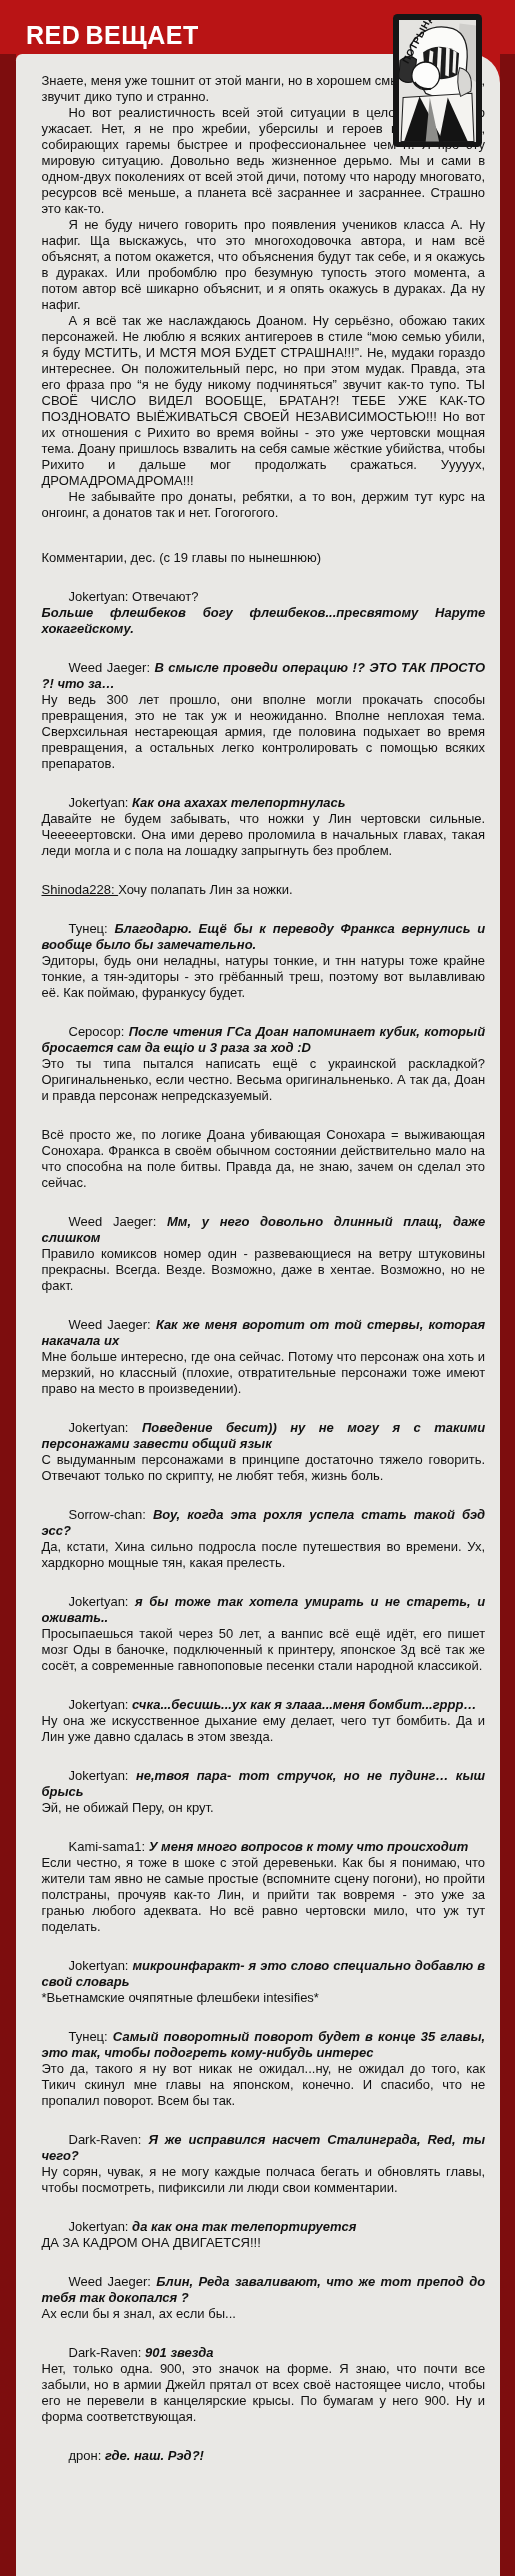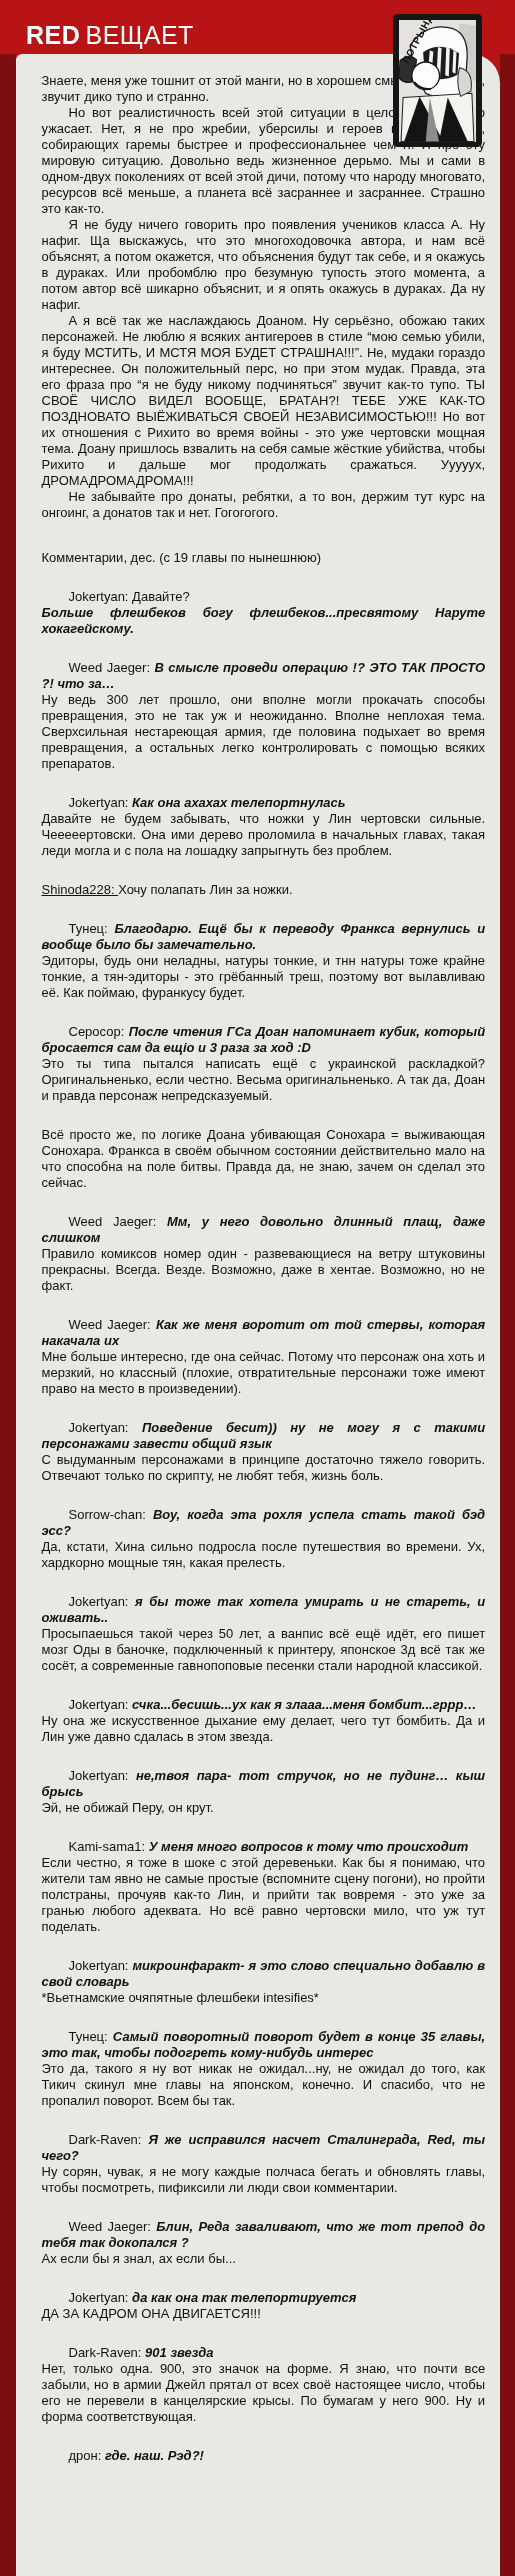--- a/index.html
+++ b/index.html
@@ -3,21 +3,21 @@
 <meta charset="utf-8">
 <style>
   html,body{margin:0;padding:0;}
   body{width:515px;font-family:"Liberation Sans",sans-serif;}
   .page{position:relative;width:515px;height:2844px;background:#b91415;overflow:hidden;}
   .strip{position:absolute;top:54px;height:2629px;width:15.5px;background:#7d0d0e;z-index:0;}
   .strip.left{left:0;}
   .strip.right{left:500px;}
   .logo{position:absolute;left:26px;top:20.6px;color:#fff;font-size:25px;letter-spacing:0.5px;white-space:nowrap;z-index:3;}
   .logo .b{font-weight:800;}
-  .logo .l{font-weight:400;margin-left:5.2px;}
+  .logo .l{font-weight:700;margin-left:5.2px;}
   .content{position:absolute;left:15.5px;top:54px;width:484px;height:2629px;background:#e9e8e5;
            border-radius:6.2px 29px 6.2px 6.2px;box-sizing:border-box;
            padding:18.5px 14.4px 13.4px 26px;overflow:hidden;z-index:1;color:#121212;}
   .content p{margin:0;font-size:13px;line-height:16px;text-align:justify;}
   p.ind{text-indent:27px;}
   .chead{margin-top:29px !important;}
   .comment{margin-top:23px;}
   .q .qt{font-weight:bold;font-style:italic;}
   .q.plainq .qt{font-weight:normal;font-style:normal;}
   .author.u{text-decoration:underline;}
@@ -67,21 +67,21 @@
   </div>
 
   <main class="content" id="content">
       <p>Знаете, меня уже тошнит от этой манги, но в хорошем смысле. Да, знаю, звучит дико тупо и странно.</p>
       <p class="ind">Но вот реалистичность всей этой ситуации в целом даже как-то ужасает. Нет, я не про жребии, уберсилы и героев второго плана, собирающих гаремы быстрее и профессиональнее чем гг. Я про эту мировую ситуацию. Довольно ведь жизненное дерьмо. Мы и сами в одном-двух поколениях от всей этой дичи, потому что народу многовато, ресурсов всё меньше, а планета всё засраннее и засраннее. Страшно это как-то.</p>
       <p class="ind">Я не буду ничего говорить про появления учеников класса А. Ну нафиг. Ща выскажусь, что это многоходовочка автора, и нам всё объяснят, а потом окажется, что объяснения будут так себе, и я окажусь в дураках. Или пробомблю про безумную тупость этого момента, а потом автор всё шикарно объяснит, и я опять окажусь в дураках. Да ну нафиг.</p>
       <p class="ind">А я всё так же наслаждаюсь Доаном. Ну серьёзно, обожаю таких персонажей. Не люблю я всяких антигероев в стиле “мою семью убили, я буду МСТИТЬ, И МСТЯ МОЯ БУДЕТ СТРАШНА!!!”. Не, мудаки гораздо интереснее. Он положительный перс, но при этом мудак. Правда, эта его фраза про “я не буду никому подчиняться” звучит как-то тупо. ТЫ СВОЁ ЧИСЛО ВИДЕЛ ВООБЩЕ, БРАТАН?! ТЕБЕ УЖЕ КАК-ТО ПОЗДНОВАТО ВЫЁЖИВАТЬСЯ СВОЕЙ НЕЗАВИСИМОСТЬЮ!!! Но вот их отношения с Рихито во время войны - это уже чертовски мощная тема. Доану пришлось взвалить на себя самые жёсткие убийства, чтобы Рихито и дальше мог продолжать сражаться. Ууууух, ДРОМАДРОМАДРОМА!!!</p>
       <p class="ind">Не забывайте про донаты, ребятки, а то вон, держим тут курс на онгоинг, а донатов так и нет. Гогогогого.</p>
       <p class="chead">Комментарии, дес. (с 19 главы по нынешнюю)</p>
       <div class="comment">
-        <p class="q plainq ind"><span class="author">Jokertyan: </span><span class="qt">Давайте?</span></p>
+        <p class="q plainq ind"><span class="author">Jokertyan: </span><span class="qt">Отвечают?</span></p>
         <p class="r bi">Больше флешбеков богу флешбеков...пресвятому Наруте хокагейскому.</p>
       </div>
       <div class="comment">
         <p class="q ind"><span class="author">Weed Jaeger: </span><span class="qt">В смысле проведи операцию !? ЭТО ТАК ПРОСТО ?! что за…</span></p>
         <p class="r">Ну ведь 300 лет прошло, они вполне могли прокачать способы превращения, это не так уж и неожиданно. Вполне неплохая тема. Сверхсильная нестареющая армия, где половина подыхает во время превращения, а остальных легко контролировать с помощью всяких препаратов.</p>
       </div>
       <div class="comment">
         <p class="q ind"><span class="author">Jokertyan: </span><span class="qt">Как она ахахах телепортнулась</span></p>
         <p class="r">Давайте не будем забывать, что ножки у Лин чертовски сильные. Чееееертовски. Она ими дерево проломила в начальных главах, такая леди могла и с пола на лошадку запрыгнуть без проблем.</p>
       </div>
@@ -137,26 +137,26 @@
       </div>
       <div class="comment">
         <p class="q ind"><span class="author">Тунец: </span><span class="qt">Самый поворотный поворот будет в конце 35 главы, это так, чтобы подогреть кому-нибудь интерес</span></p>
         <p class="r">Это да, такого я ну вот никак не ожидал...ну, не ожидал до того, как Тикич скинул мне главы на японском, конечно. И спасибо, что не пропалил поворот. Всем бы так.</p>
       </div>
       <div class="comment">
         <p class="q ind"><span class="author">Dark-Raven: </span><span class="qt">Я же исправился насчет Сталинграда, Red, ты чего?</span></p>
         <p class="r">Ну сорян, чувак, я не могу каждые полчаса бегать и обновлять главы, чтобы посмотреть, пификсили ли люди свои комментарии.</p>
       </div>
       <div class="comment">
+        <p class="q ind"><span class="author">Jokertyan: </span><span class="qt">да как она так телепортируется</span></p>
+        <p class="r">ДА ЗА КАДРОМ ОНА ДВИГАЕТСЯ!!!</p>
+      </div>
+      <div class="comment">
         <p class="q ind"><span class="author">Weed Jaeger: </span><span class="qt">Блин, Реда заваливают, что же тот препод до тебя так докопался ?</span></p>
         <p class="r">Ах если бы я знал, ах если бы...</p>
-      </div>
-      <div class="comment">
-        <p class="q ind"><span class="author">Jokertyan: </span><span class="qt">да как она так телепортируется</span></p>
-        <p class="r">ДА ЗА КАДРОМ ОНА ДВИГАЕТСЯ!!!</p>
       </div>
       <div class="comment">
         <p class="q ind"><span class="author">Dark-Raven: </span><span class="qt">901 звезда</span></p>
         <p class="r">Нет, только одна. 900, это значок на форме. Я знаю, что почти все забыли, но в армии Джейл прятал от всех своё настоящее число, чтобы его не перевели в канцелярские крысы. По бумагам у него 900. Ну и форма соответствующая.</p>
       </div>
       <div class="comment">
         <p class="q ind"><span class="author">дрон: </span><span class="qt">где. наш. Рэд?!</span></p>
       </div>
     </main>
 

